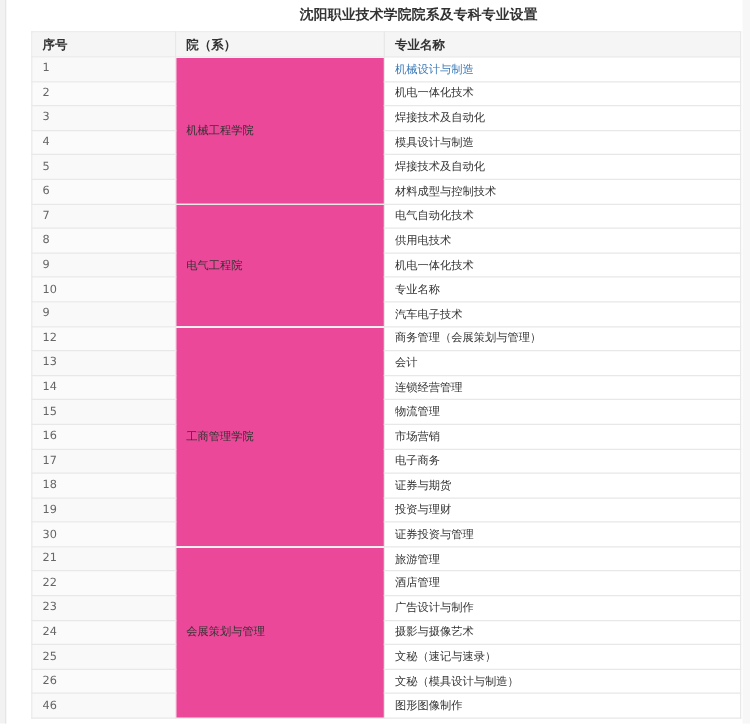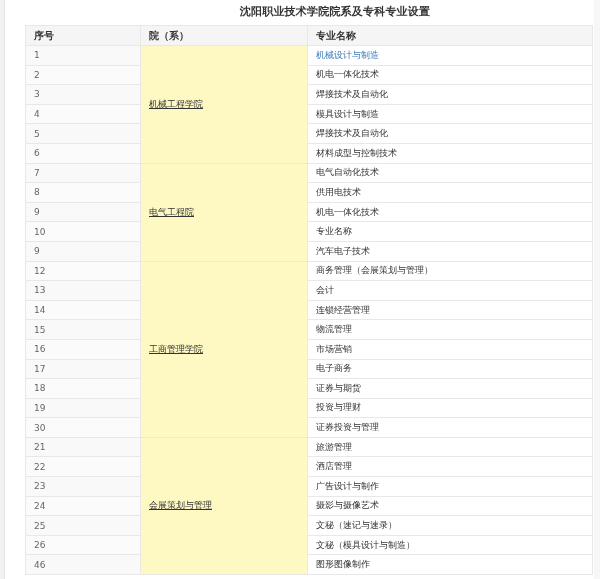--- a/index.html
+++ b/index.html
@@ -35,21 +35,21 @@
       white-space: nowrap;
       overflow: hidden;
     }
     table.majors thead th {
       height: 19px; background: #f5f5f5; color: #333; font-weight: bold;
       font-size: 10px;
     }
     table.majors tbody td { height: 18.6px; }
     td.seq { background: #f9f9f9; color: #666; }
     tr:nth-child(even) td.seq { background: #fbfbfb; }
-    td.dept { background: #fef9c3; color: #333; text-decoration: underline; }
+    td.dept { background: #ec4899; color: #333; }
     td.major { color: #333; }
     td.major.link a { color: #3a7ab8; text-decoration: none; font-family: Liberation Serif, serif; }
     col.c1 { width: 115px; }
     col.c2 { width: 167px; }
     col.c3 { width: 285px; }
   </style>
 </head>
 <body>
 
 <div class="page-edge"></div>

